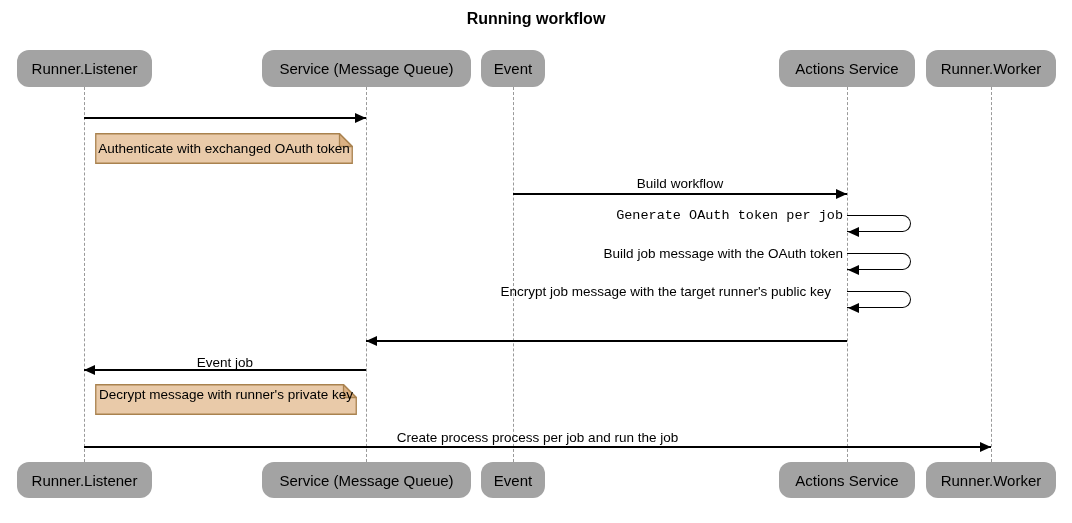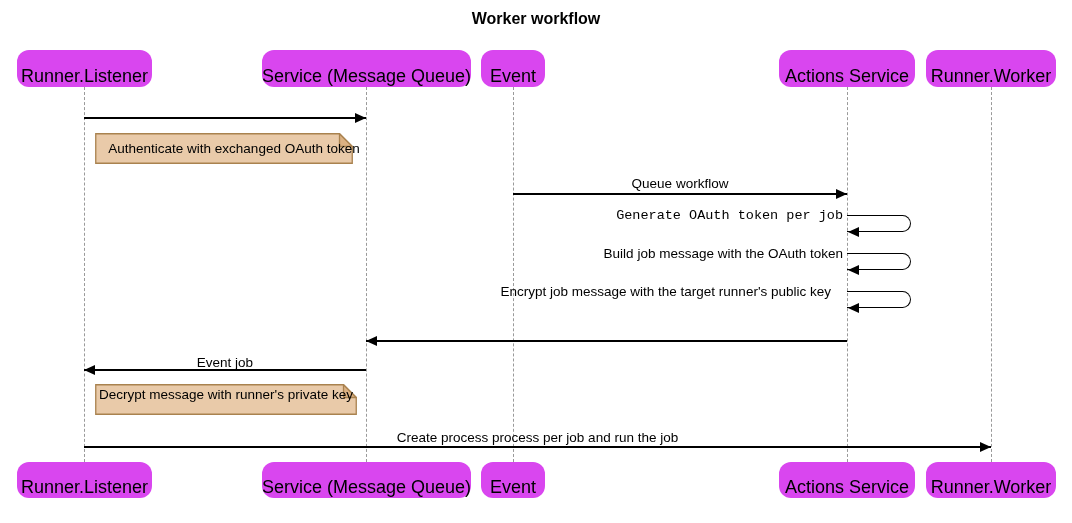--- a/index.html
+++ b/index.html
@@ -1,36 +1,36 @@
 <!DOCTYPE html>
 <html><head>
 <meta charset="utf-8">
 <style>
   html,body{margin:0;padding:0;background:#ffffff;font-family:"Liberation Sans",sans-serif;color:#000;}
   .diagram{position:relative;width:1072px;height:523px;background:#ffffff;overflow:hidden;}
   .title{position:absolute;left:0;top:10px;width:1072px;text-align:center;font-size:16px;font-weight:bold;}
   .lifeline{position:absolute;top:87px;height:375px;width:0;border-left:1px dashed #9a9a9a;}
-  .pbox{position:absolute;background:#d946ef;border-radius:12px;display:flex;align-items:flex-end;justify-content:center;font-size:18px;white-space:nowrap;}
+  .pbox{position:absolute;background:#a3a3a3;border-radius:12px;display:flex;align-items:center;justify-content:center;font-size:15px;white-space:nowrap;}
   .mlabel{position:absolute;font-size:13.5px;line-height:16px;text-align:center;white-space:nowrap;}
   .mlabel.right{text-align:right;}
   .mline{position:absolute;height:1.5px;background:#000;}
   .arr{position:absolute;width:0;height:0;border-top:5px solid transparent;border-bottom:5px solid transparent;}
   .arr.right{border-left:11px solid #000;}
   .arr.left{border-right:11px solid #000;}
   .loop{position:absolute;width:64px;height:17px;box-sizing:border-box;border:1.5px solid #000;border-left:none;border-radius:0 10px 10px 0;}
   .note{position:absolute;}
   .note svg{position:absolute;left:0;top:0;display:block;}
   .note .ntext{position:absolute;left:0;top:0;width:100%;height:100%;display:flex;align-items:center;justify-content:center;font-size:13.5px;white-space:nowrap;}
 </style>
 </head>
 <body>
 
 <div class="diagram">
 
-  <div class="title">Worker workflow</div>
+  <div class="title">Running workflow</div>
 
   <div class="lifeline" style="left:84px;"></div>
   <div class="lifeline" style="left:366px;"></div>
   <div class="lifeline" style="left:513px;"></div>
   <div class="lifeline" style="left:847px;"></div>
   <div class="lifeline" style="left:991px;"></div>
 
   <div class="pbox" style="left:17px;top:50px;width:135px;height:37px;">
       <span>Runner.Listener</span>
     </div>
@@ -44,29 +44,29 @@
       <span>Actions Service</span>
     </div>
   <div class="pbox" style="left:926px;top:50px;width:130px;height:37px;">
       <span>Runner.Worker</span>
     </div>
 
   <div class="mlabel" style="left:88px;top:100px;width:282px;margin-top:41px;">Get message</div>
   <div class="mline" style="left:84px;top:117px;width:282px;"></div>
   <div class="arr right" style="left:355px;top:113px;"></div>
 
-  <div class="note" style="left:95px;top:133px;width:258px;height:31px;padding-left:20px;">
+  <div class="note" style="left:95px;top:133px;width:258px;height:31px;">
     <svg width="258" height="31" viewBox="0 0 258 31">
       <path d="M0.75,0.75 H244.5 L257.25,13.5 V30.25 H0.75 Z" fill="#e9caa9" stroke="#a9824f" stroke-width="1.3"></path>
       <path d="M244.5,0.75 L244.5,13.5 L257.25,13.5 Z" fill="#dbb183" stroke="#a9824f" stroke-width="1.3"></path>
     </svg>
     <div class="ntext">Authenticate with exchanged OAuth token</div>
   </div>
 
-  <div class="mlabel" style="left:513px;top:176px;width:334px;">Queue workflow</div>
+  <div class="mlabel" style="left:513px;top:176px;width:334px;">Build workflow</div>
   <div class="mline" style="left:513px;top:193px;width:334px;"></div>
   <div class="arr right" style="left:836px;top:189px;"></div>
 
   <div class="mlabel right" style="left:300px;top:208px;width:543px;font-family:Liberation Mono, monospace;">Generate OAuth token per job</div>
   <div class="loop" style="left:847px;top:215px;"></div>
   <div class="arr left" style="left:848px;top:227px;"></div>
 
   <div class="mlabel right" style="left:300px;top:246px;width:543px;">Build job message with the OAuth token</div>
   <div class="loop" style="left:847px;top:253px;"></div>
   <div class="arr left" style="left:848px;top:265px;"></div>

